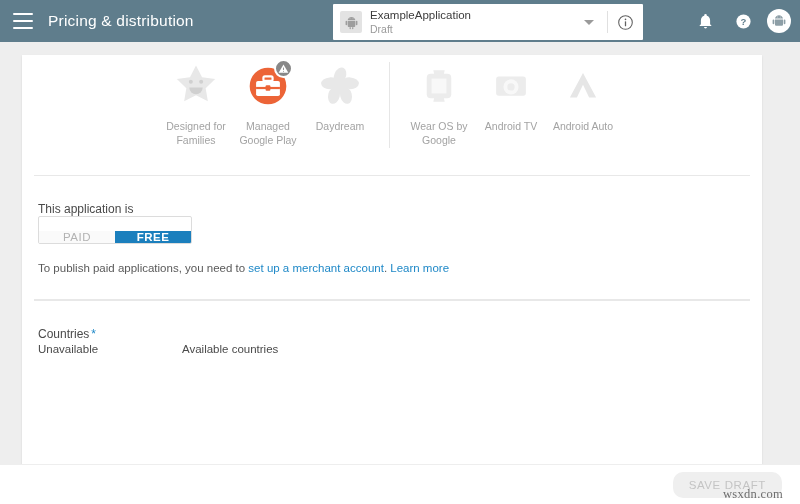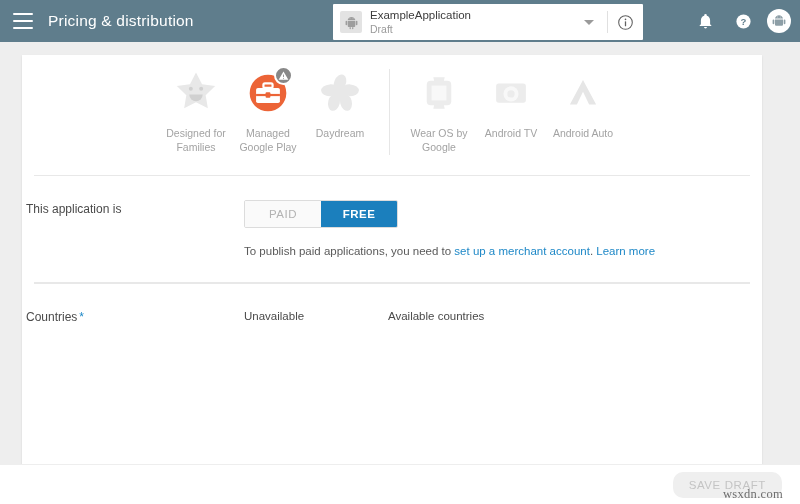--- a/index.html
+++ b/index.html
@@ -155,21 +155,21 @@
     min-height: 470px;
     background: #ffffff;
     box-shadow: 0 1px 2px rgba(0,0,0,0.10);
     z-index: 5;
   }
 
   
   .features {
     display: flex;
     align-items: flex-start;
-    padding-top: 14px;
+    padding-top: 7px;
     padding-left: 138px;
     height: 120px;
     box-sizing: border-box;
   }
   .feature {
     width: 72px;
     display: flex;
     flex-direction: column;
     align-items: center;
     cursor: pointer;
@@ -212,22 +212,23 @@
   }
 
   
   .hr {
     height: 1px;
     background: #e8e8e8;
     margin: 0 12px;
   }
   .row {
     display: flex;
-    padding: 24px 12px 22px 4px;
+    padding: 24px 12px 22px 16px;
     box-sizing: border-box;
+    flex-direction: column;
   }
   .row-label {
     width: 218px;
     flex: none;
     font-size: 12px;
     color: #4a4a4a;
     padding-top: 2px;
   }
   .req-star {
     color: #1e88c7;
@@ -238,20 +239,21 @@
     flex: 1;
   }
 
   
   .toggle {
     display: inline-flex;
     border: 1px solid #dcdcdc;
     border-radius: 2px;
     overflow: hidden;
     height: 26px;
+    align-items: flex-end;
   }
   .toggle-opt {
     min-width: 50px;
     padding: 0 13px;
     display: flex;
     align-items: center;
     justify-content: center;
     font-size: 11.5px;
     letter-spacing: 0.5px;
     background: #fafafa;

